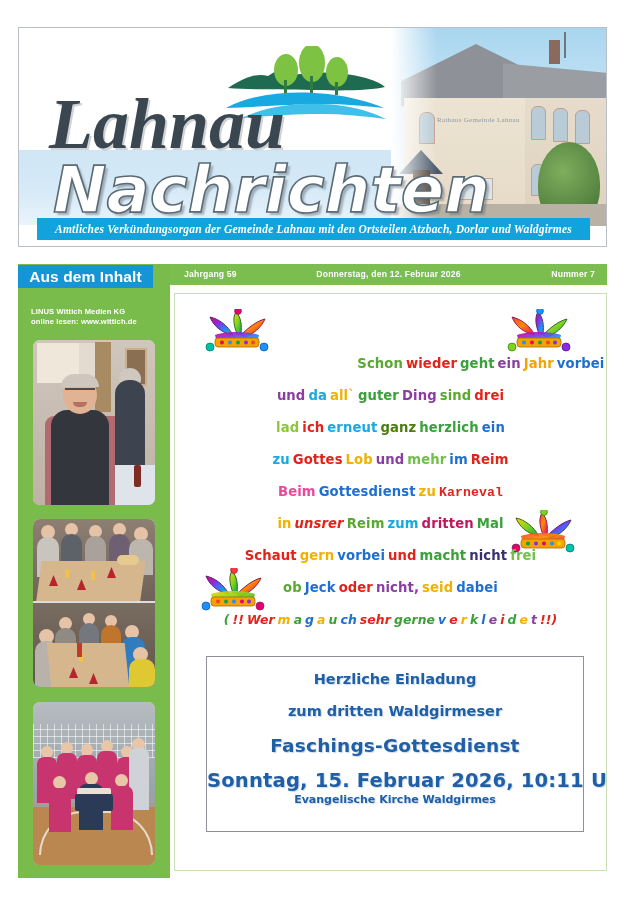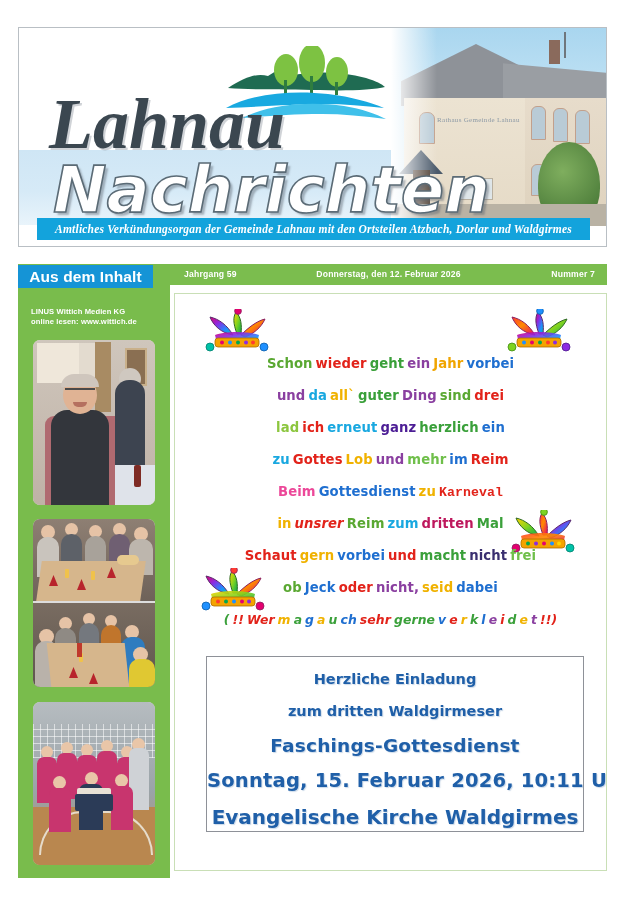--- a/index.html
+++ b/index.html
@@ -183,21 +183,21 @@
   }
   .iline{
     position:absolute;width:100%;text-align:center;white-space:nowrap;
     color:#1f5fa8;font-weight:700;font-family:"DejaVu Sans",sans-serif;
     text-shadow:1px 1px 1px rgba(140,170,205,.45);
   }
   .i1{top:14px;font-size:14.5px;}
   .i2{top:46px;font-size:14.5px;}
   .i3{top:78px;font-size:18.5px;letter-spacing:.2px;}
   .i4{top:112px;font-size:19.5px;letter-spacing:.2px;}
-  .i5{top:148px;font-size:20px;}
+  .i5{top:136px;font-size:11px;}
 </style>
 </head>
 <body>
 
 <div class="page">
 
   <div class="masthead">
 
     <div class="mh-skyband"></div>
 
@@ -428,23 +428,23 @@
         <circle cx="35" cy="33.5" r="2" fill="#1e90ff"></circle>
           <circle cx="43" cy="33.5" r="2" fill="#e4006f"></circle>
         <circle cx="50" cy="33.5" r="2" fill="#8a2be2"></circle>
         <circle cx="7" cy="38" r="4" fill="#1e90ff" stroke="#0b5ea8" stroke-width=".8"></circle>
         <circle cx="61" cy="38" r="4" fill="#e4006f" stroke="#8c2060" stroke-width=".8"></circle>
         <circle cx="35" cy="2" r="3.4" fill="#ff3b30" stroke="#8c2060" stroke-width=".8"></circle>
       </svg>
     </div>
 
     <div class="poem" id="poem">
-        <div class="pline" style="top: 62px;"><span style="color: rgb(90, 168, 50);">Schon</span><span style="color: rgb(226, 35, 26);">wieder</span><span style="color: rgb(58, 160, 58);">geht</span><span style="color: rgb(138, 63, 160);">ein</span><span style="color: rgb(240, 165, 0);">Jahr</span><span style="color: rgb(31, 111, 208);">vorbei</span></div>
+        <div class="pline" style="top: 62px; text-align: right;"><span style="color: rgb(90, 168, 50);">Schon</span><span style="color: rgb(226, 35, 26);">wieder</span><span style="color: rgb(58, 160, 58);">geht</span><span style="color: rgb(138, 63, 160);">ein</span><span style="color: rgb(240, 165, 0);">Jahr</span><span style="color: rgb(31, 111, 208);">vorbei</span></div>
         <div class="pline" style="top: 94px;"><span style="color: rgb(138, 63, 160);">und</span><span style="color: rgb(25, 168, 224);">da</span><span style="color: rgb(240, 178, 0);">all`</span><span style="color: rgb(58, 160, 58);">guter</span><span style="color: rgb(138, 63, 160);">Ding</span><span style="color: rgb(90, 168, 50);">sind</span><span style="color: rgb(226, 35, 26);">drei</span></div>
-        <div class="pline" style="top: 126px;"><span style="color: rgb(140, 198, 63);">lad</span><span style="color: rgb(226, 35, 26);">ich</span><span style="color: rgb(25, 168, 224);">erneut</span><span style="color: #4c1d95;">ganz</span><span style="color: rgb(58, 160, 58);">herzlich</span><span style="color: rgb(31, 111, 208);">ein</span></div>
+        <div class="pline" style="top: 126px;"><span style="color: rgb(140, 198, 63);">lad</span><span style="color: rgb(226, 35, 26);">ich</span><span style="color: rgb(25, 168, 224);">erneut</span><span style="color: #4d7c0f;">ganz</span><span style="color: rgb(58, 160, 58);">herzlich</span><span style="color: rgb(31, 111, 208);">ein</span></div>
         <div class="pline" style="top: 158px;"><span style="color: rgb(25, 168, 224);">zu</span><span style="color: rgb(226, 35, 26);">Gottes</span><span style="color: rgb(240, 178, 0);">Lob</span><span style="color: rgb(138, 63, 160);">und</span><span style="color: rgb(111, 191, 74);">mehr</span><span style="color: rgb(31, 111, 208);">im</span><span style="color: rgb(226, 35, 26);">Reim</span></div>
         <div class="pline" style="top: 190px;"><span style="color: #ec4899;">Beim</span><span style="color: rgb(31, 111, 208);">Gottesdienst</span><span style="color: rgb(240, 178, 0);">zu</span><span style="color: rgb(226, 35, 26); font-family: Liberation Mono, monospace;">Karneval</span></div>
         <div class="pline" style="top: 222px;"><span style="color: rgb(240, 178, 0);">in</span><span style="color: rgb(226, 35, 26); font-style: italic;">unsrer</span><span style="color: rgb(90, 168, 50);">Reim</span><span style="color: rgb(25, 168, 224);">zum</span><span style="color: #be185d;">dritten</span><span style="color: rgb(58, 160, 58);">Mal</span></div>
         <div class="pline" style="top: 254px;"><span style="color: rgb(226, 35, 26);">Schaut</span><span style="color: rgb(240, 178, 0);">gern</span><span style="color: rgb(31, 111, 208);">vorbei</span><span style="color: rgb(226, 35, 26);">und</span><span style="color: rgb(58, 160, 58);">macht</span><span style="color: rgb(58, 47, 112);">nicht</span><span style="color: rgb(111, 191, 74);">frei</span></div>
         <div class="pline" style="top: 286px;"><span style="color: rgb(90, 168, 50);">ob</span><span style="color: rgb(31, 111, 208);">Jeck</span><span style="color: rgb(226, 35, 26);">oder</span><span style="color: rgb(138, 63, 160);">nicht,</span><span style="color: rgb(240, 178, 0);">seid</span><span style="color: rgb(31, 111, 208);">dabei</span></div>
         <div class="pline it" style="top: 318px;"><span style="color: rgb(58, 160, 58);">(</span><span style="color: rgb(226, 35, 26);">!!</span><span style="color: rgb(226, 35, 26);">Wer</span><span style="color: rgb(240, 178, 0);">m</span><span style="color: rgb(58, 160, 58);">a</span><span style="color: rgb(31, 111, 208);">g</span><span style="color: rgb(240, 178, 0);">a</span><span style="color: rgb(58, 160, 58);">u</span><span style="color: rgb(31, 111, 208);">ch</span><span style="color: rgb(226, 35, 26);">sehr</span><span style="color: rgb(58, 160, 58);">gerne</span><span style="color: rgb(31, 111, 208);">v</span><span style="color: rgb(226, 35, 26);">e</span><span style="color: rgb(240, 178, 0);">r</span><span style="color: rgb(58, 160, 58);">k</span><span style="color: rgb(31, 111, 208);">l</span><span style="color: rgb(138, 63, 160);">e</span><span style="color: rgb(226, 35, 26);">i</span><span style="color: rgb(58, 160, 58);">d</span><span style="color: rgb(240, 178, 0);">e</span><span style="color: rgb(138, 63, 160);">t</span><span style="color: rgb(226, 35, 26);">!!)</span></div>
       </div>
 
     <div class="invite">
       <div class="iline i1">Herzliche Einladung</div>

